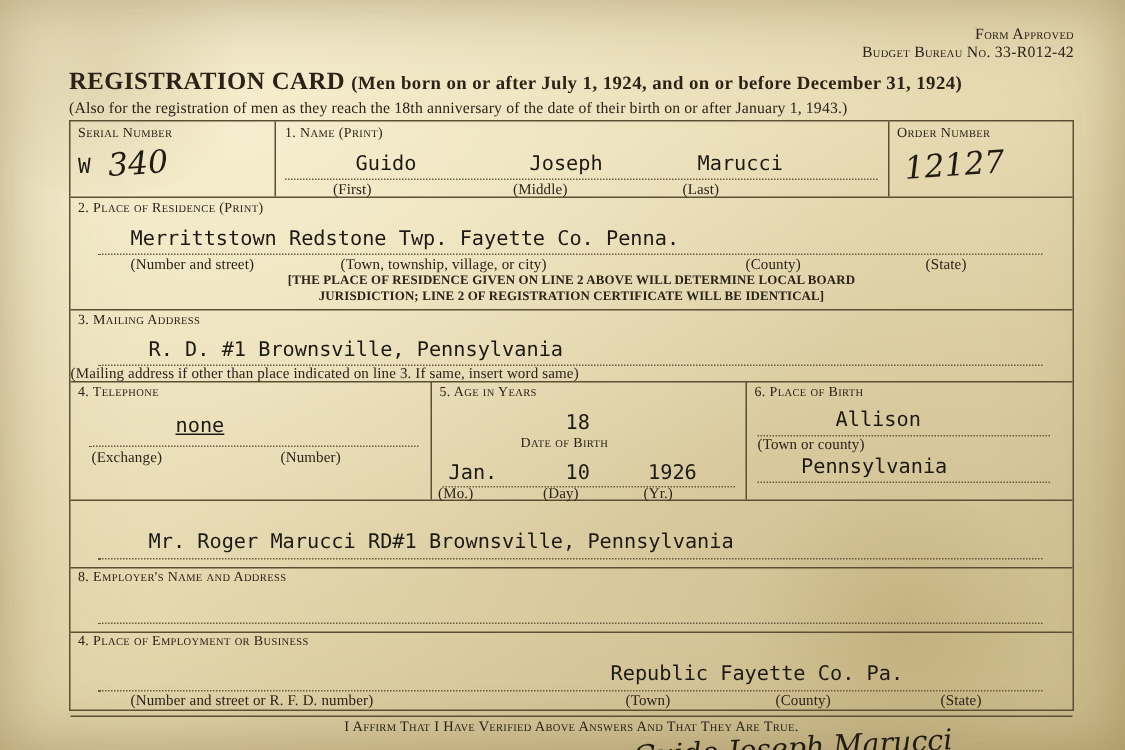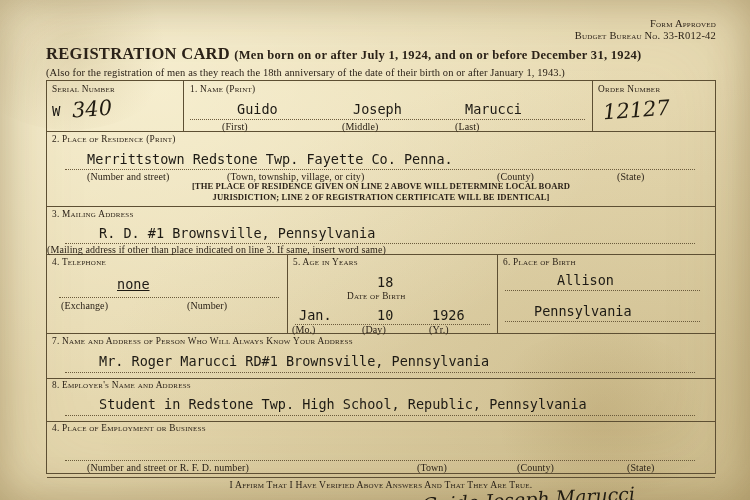--- a/index.html
+++ b/index.html
@@ -191,35 +191,35 @@
       <div class="hand" style="left:330px;top:226px;">10</div>
       <div class="hand" style="left:385px;top:226px;">1926</div>
       <div class="dot" style="left:248px;top:243px;width:195px;"></div>
       <div class="tiny" style="left:245px;top:243px;width:60px;">(Mo.)</div>
       <div class="tiny" style="left:315px;top:243px;width:50px;">(Day)</div>
       <div class="tiny" style="left:382px;top:243px;width:50px;">(Yr.)</div>
 
       <div class="lbl" style="left:456px;top:176px;">6. Place of Birth</div>
       <div class="hand" style="left:510px;top:191px;">Allison</div>
       <div class="dot" style="left:458px;top:209px;width:195px;"></div>
+      <div class="tiny" style="left:458px;top:210px;width:195px;">(Town or county)</div>
       <div class="hand" style="left:487px;top:222px;">Pennsylvania</div>
       <div class="dot" style="left:458px;top:240px;width:195px;"></div>
 
       <div class="hline" style="top:297px;"></div>
-      <div class="lbl" style="left:5px;top:255px;">7. Name and Address of Person Who Will Always Know Your Address</div>
       <div class="hand" style="left:52px;top:272px;">Mr. Roger Marucci  RD#1 Brownsville, Pennsylvania</div>
       <div class="dot" style="left:18px;top:291px;width:630px;"></div>
 
       <div class="hline" style="top:340px;"></div>
       <div class="lbl" style="left:5px;top:299px;">8. Employer's Name and Address</div>
-      <div class="hand" style="left:52px;top:315px;">Student in Redstone Twp. High School, Republic, Pennsylvania</div>
       <div class="dot" style="left:18px;top:334px;width:630px;"></div>
 
       <div class="hline" style="top:396px;"></div>
       <div class="lbl" style="left:5px;top:342px;">4. Place of Employment or Business</div>
+      <div class="hand" style="left:360px;top:360px;">Republic    Fayette Co. Pa.</div>
       <div class="dot" style="left:18px;top:379px;width:630px;"></div>
       <div class="tiny" style="left:40px;top:381px;width:190px;">(Number and street or R. F. D. number)</div>
       <div class="tiny" style="left:370px;top:381px;width:80px;">(Town)</div>
       <div class="tiny" style="left:470px;top:381px;width:90px;">(County)</div>
       <div class="tiny" style="left:580px;top:381px;width:80px;">(State)</div>
 
       <div class="affirm" style="left:0;right:0;top:398px;text-align:center;">I Affirm That I Have Verified Above Answers And That They Are True.</div>
 
       <div class="script" style="left:375px;top:407px;">Guido Joseph Marucci</div>
 

